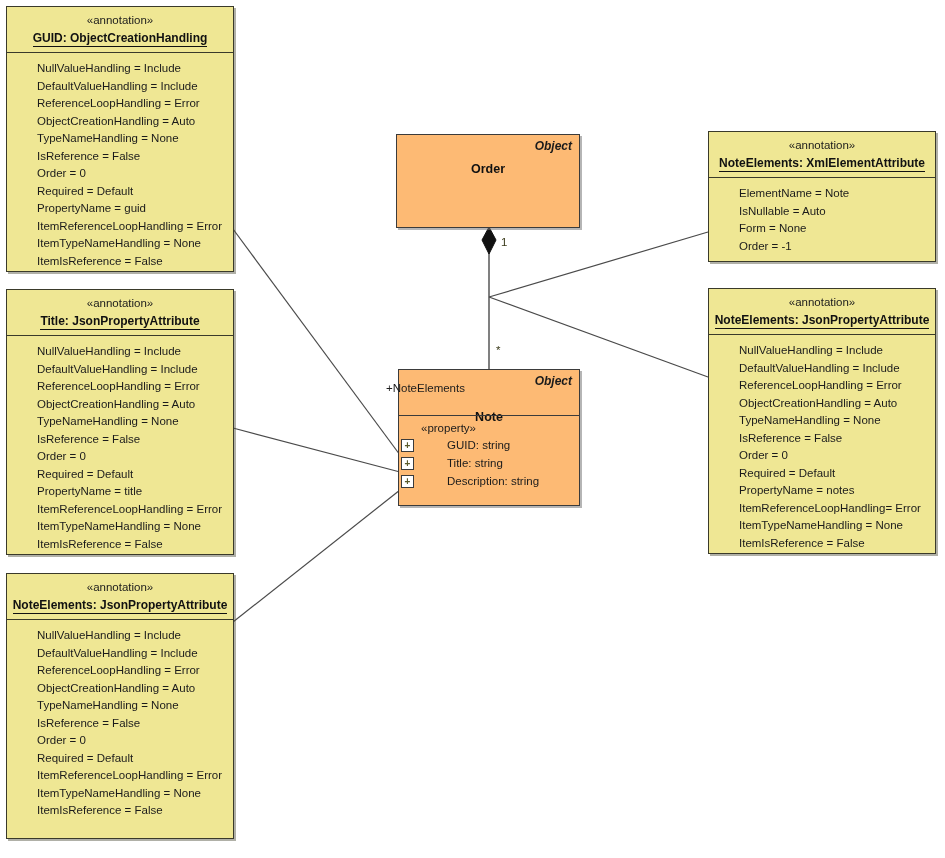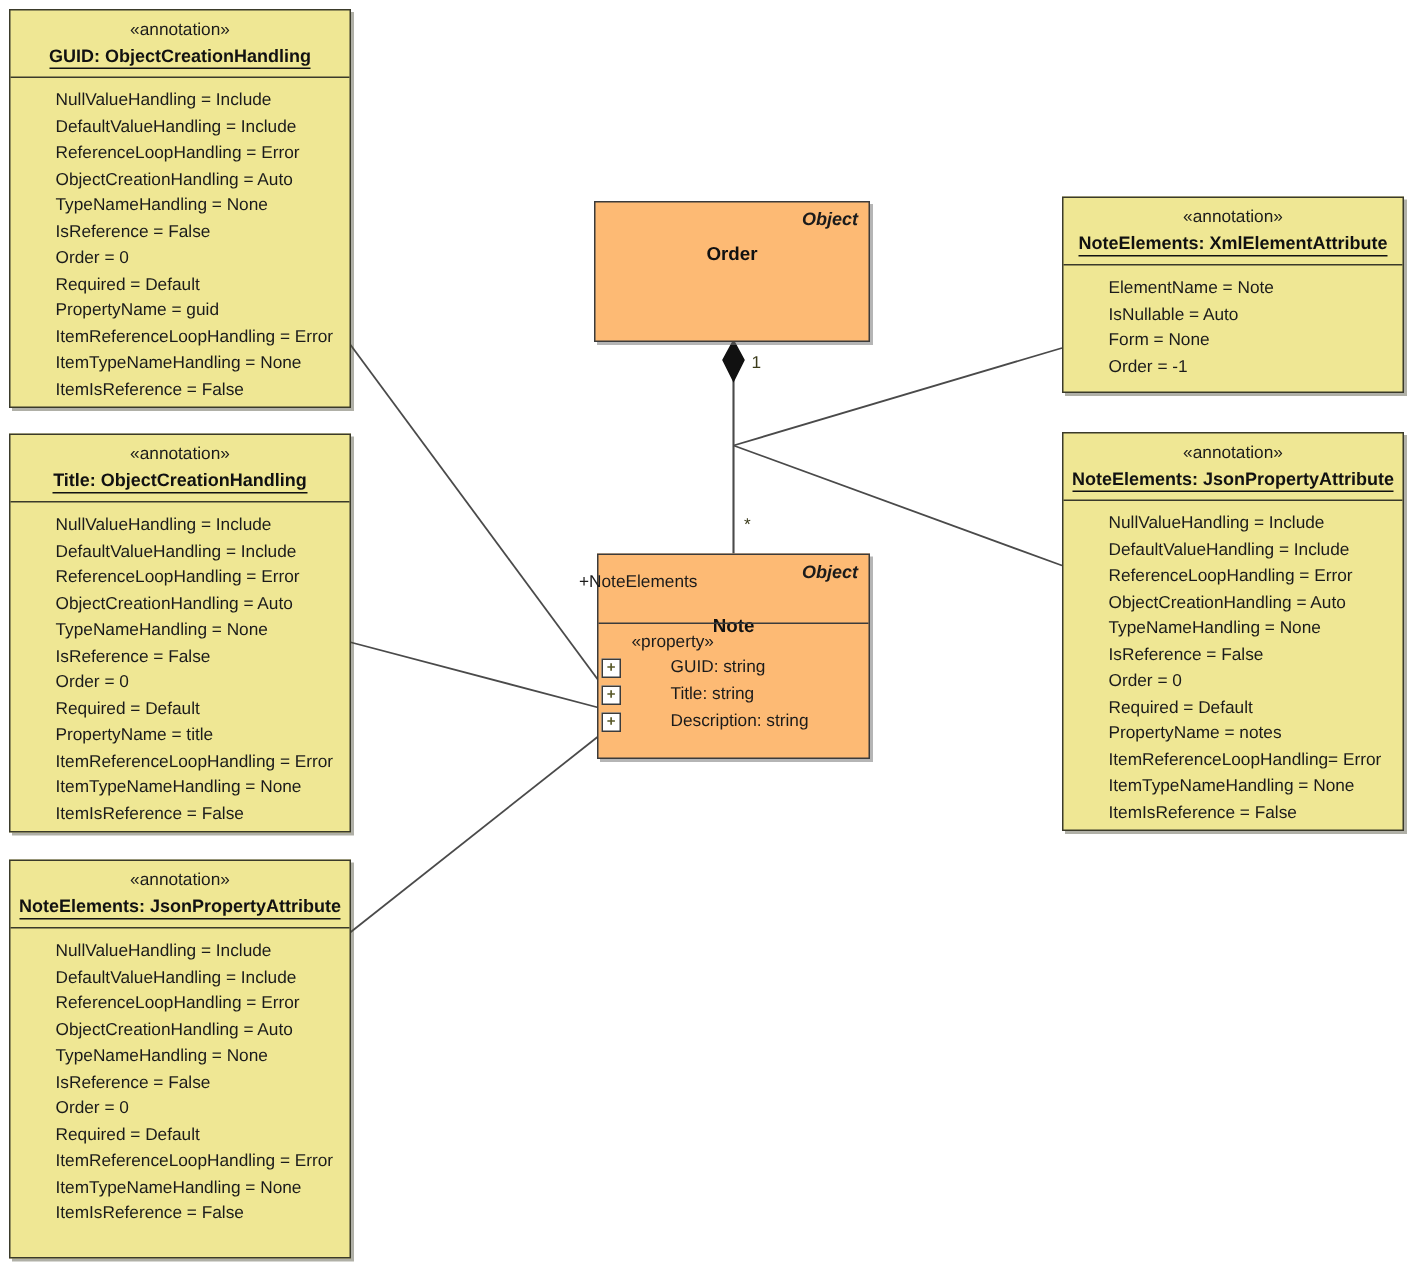--- a/index.html
+++ b/index.html
@@ -184,21 +184,21 @@
       <div class="ann-row">PropertyName = guid</div>
       <div class="ann-row">ItemReferenceLoopHandling = Error</div>
       <div class="ann-row">ItemTypeNameHandling = None</div>
       <div class="ann-row">ItemIsReference = False</div>
     </div>
   </div>
 
   <div class="annotation" style="left:6px; top:289px; width:228px; height:266px;">
     <div class="ann-head">
       <span class="stereo">«annotation»</span>
-      <span class="ann-title">Title: ObjectCreationHandling</span>
+      <span class="ann-title">Title: JsonPropertyAttribute</span>
     </div>
     <div class="ann-body">
       <div class="ann-row">NullValueHandling = Include</div>
       <div class="ann-row">DefaultValueHandling = Include</div>
       <div class="ann-row">ReferenceLoopHandling = Error</div>
       <div class="ann-row">ObjectCreationHandling = Auto</div>
       <div class="ann-row">TypeNameHandling = None</div>
       <div class="ann-row">IsReference = False</div>
       <div class="ann-row">Order = 0</div>
       <div class="ann-row">Required = Default</div>

